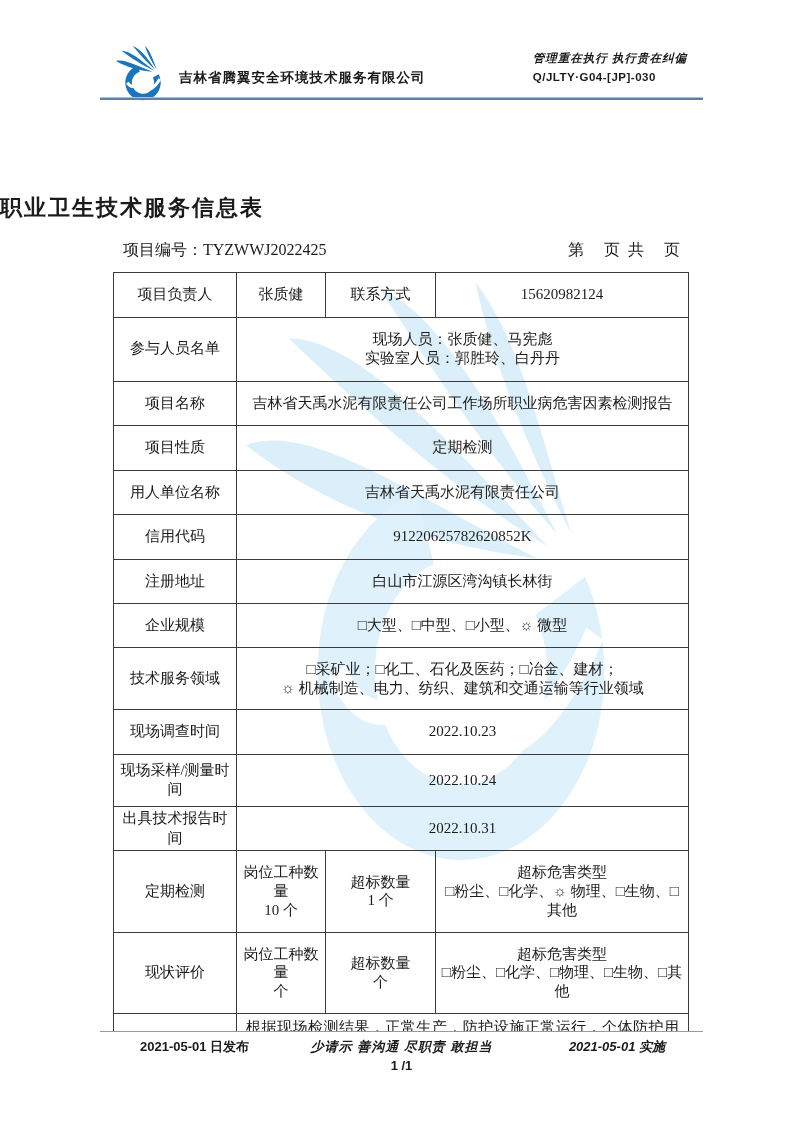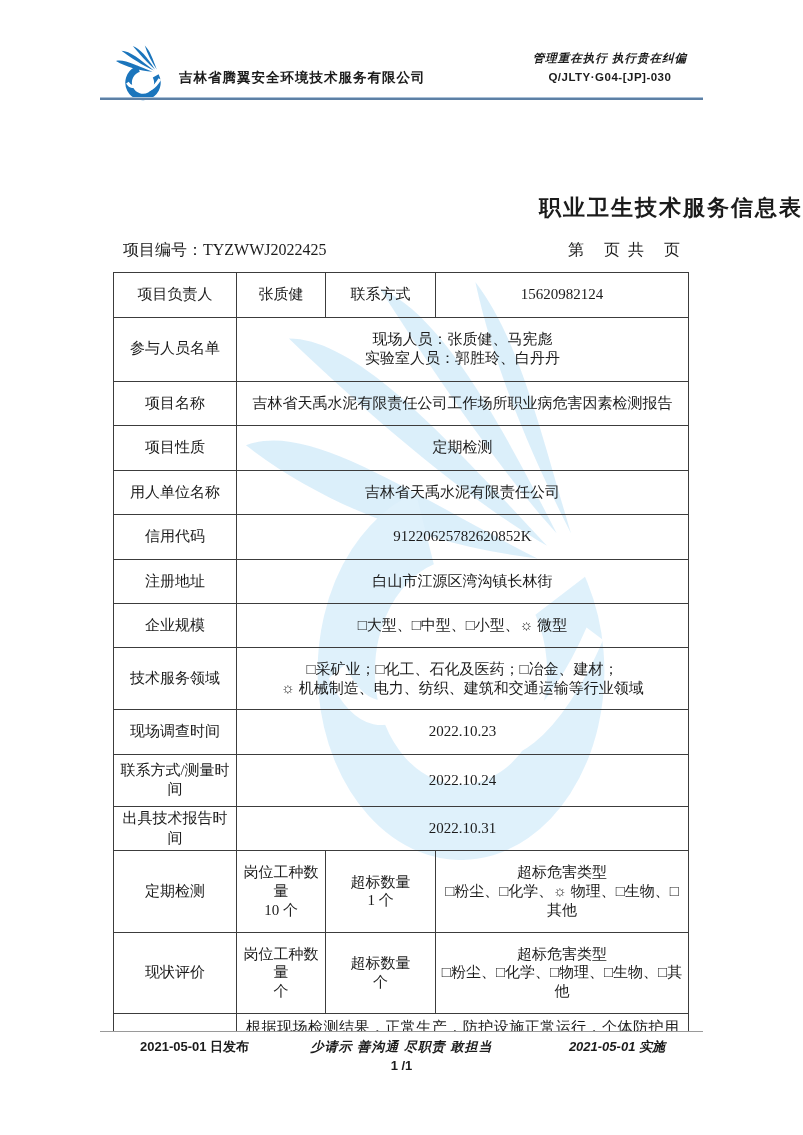--- a/index.html
+++ b/index.html
@@ -3,32 +3,32 @@
 <meta charset="utf-8">
 <style>
   html,body{margin:0;padding:0;background:#ffffff;}
   .page{position:relative;width:803px;height:1135px;background:#ffffff;overflow:hidden;
         font-family:"Liberation Serif",serif;color:#1b1b1b;}
 
   
   .logo{position:absolute;left:113px;top:45px;width:60px;height:56px;}
   .company-name{position:absolute;left:179px;top:69px;
         font-family:"Liberation Sans",sans-serif;font-weight:bold;font-size:13.5px;letter-spacing:1px;}
-  .head-right{position:absolute;right:116px;top:51px;text-align:center;
+  .head-right{position:absolute;right:116px;top:51px;text-align:left;
         font-family:"Liberation Sans",sans-serif;font-weight:bold;}
   .slogan{font-style:italic;font-size:11.5px;letter-spacing:1px;}
   .doc-code{font-size:11.5px;margin-top:5px;letter-spacing:.5px;}
   .header-rule{position:absolute;left:100px;top:97px;width:603px;height:2px;
         background:#5d80a5;border-top:1.5px solid #aac1d8;}
 
   
   .watermark{position:absolute;left:222px;top:282px;width:478px;height:578px;opacity:.55;z-index:0;pointer-events:none;}
 
   
-  .title{position:absolute;top:193px;left:0;width:100%;text-align:right;
+  .title{position:absolute;top:193px;left:0;width:100%;text-align:left;
         font-family:"Liberation Sans",sans-serif;font-weight:bold;font-size:22px;letter-spacing:2px;z-index:2;}
   .meta{position:absolute;top:240px;left:123px;right:121px;font-size:16px;z-index:2;}
   .proj-no{float:left;}
   .page-count{float:right;letter-spacing:2px;}
 
   
   .table-wrap{position:absolute;left:113px;top:272px;width:576px;height:759px;overflow:hidden;z-index:1;}
   table{width:575px;border-collapse:collapse;table-layout:fixed;background:transparent;}
   td{border:1px solid #3c3c3c;text-align:center;vertical-align:middle;
      font-size:15px;line-height:1.3;padding:12px 4px;word-break:break-all;}
@@ -140,21 +140,21 @@
       <td colspan="3" class="small">
         <div>□采矿业；□化工、石化及医药；□冶金、建材；</div>
         <div>☼ 机械制造、电力、纺织、建筑和交通运输等行业领域</div>
       </td>
     </tr>
     <tr class="r11">
       <td class="lbl">现场调查时间</td>
       <td colspan="3">2022.10.23</td>
     </tr>
     <tr class="r12">
-      <td class="lbl">联系方式/测量时间</td>
+      <td class="lbl">现场采样/测量时间</td>
       <td colspan="3">2022.10.24</td>
     </tr>
     <tr class="r13">
       <td class="lbl">出具技术报告时间</td>
       <td colspan="3">2022.10.31</td>
     </tr>
     <tr class="r14">
       <td class="lbl">定期检测</td>
       <td class="small">
         <div>岗位工种数量</div>

